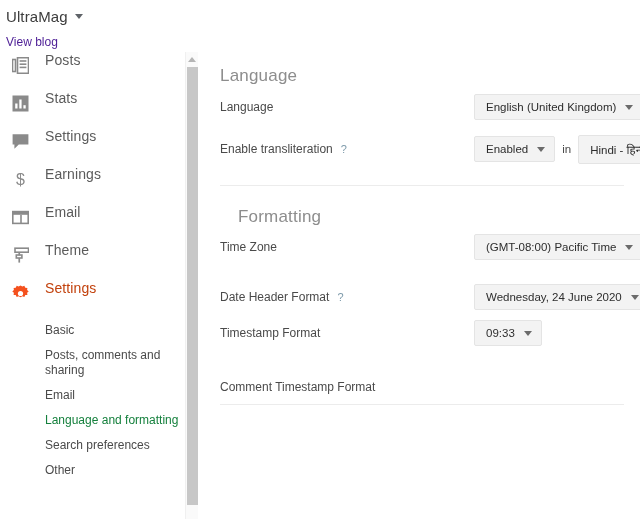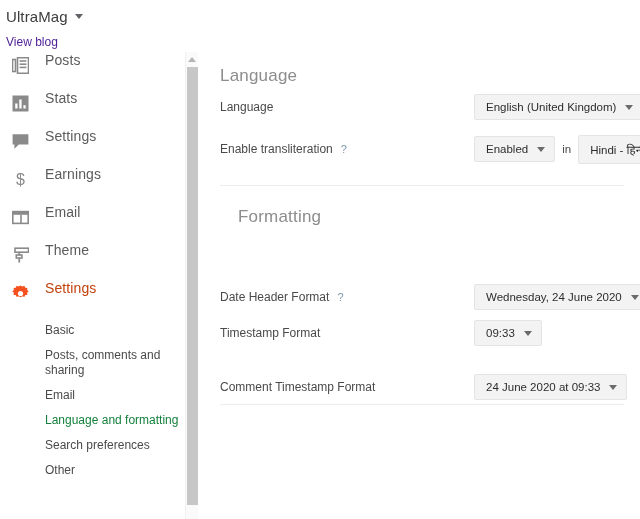--- a/index.html
+++ b/index.html
@@ -345,20 +345,31 @@
           <span class="caret"></span>
         </div>
         <span class="inline-word">in</span>
         <div class="dropdown">
           <span>Hindi - हिन्दी</span>
         </div>
       </div>
     </div>
     <div class="divider" style="top: 133px;"></div>
     <h2 class="section-title" style="position: absolute; left: 39px; top: 155px;">Formatting</h2>
+    <div class="field-row" style="top: 188px;">
+      <div class="field-label">
+        <span>Time Zone</span>
+      </div>
+      <div class="controls">
+        <div class="dropdown">
+          <span>(GMT-08:00) Pacific Time</span>
+          <span class="caret"></span>
+        </div>
+      </div>
+    </div>
     <div class="field-row" style="top: 238px;">
       <div class="field-label">
         <span>Date Header Format</span>
         <span class="help-icon">?</span>
       </div>
       <div class="controls">
         <div class="dropdown">
           <span>Wednesday, 24 June 2020</span>
           <span class="caret"></span>
         </div>
@@ -372,21 +383,15 @@
         <div class="dropdown">
           <span>09:33</span>
           <span class="caret"></span>
         </div>
       </div>
     </div>
     <div class="field-row" style="top: 328px;">
       <div class="field-label">
         <span>Comment Timestamp Format</span>
       </div>
-      <div class="controls">
-        <div class="dropdown">
-          <span>24 June 2020 at 09:33</span>
-          <span class="caret"></span>
-        </div>
-      </div>
     </div>
     <div class="divider" style="top: 352px;"></div>
   </div>
 
 </body></html>

